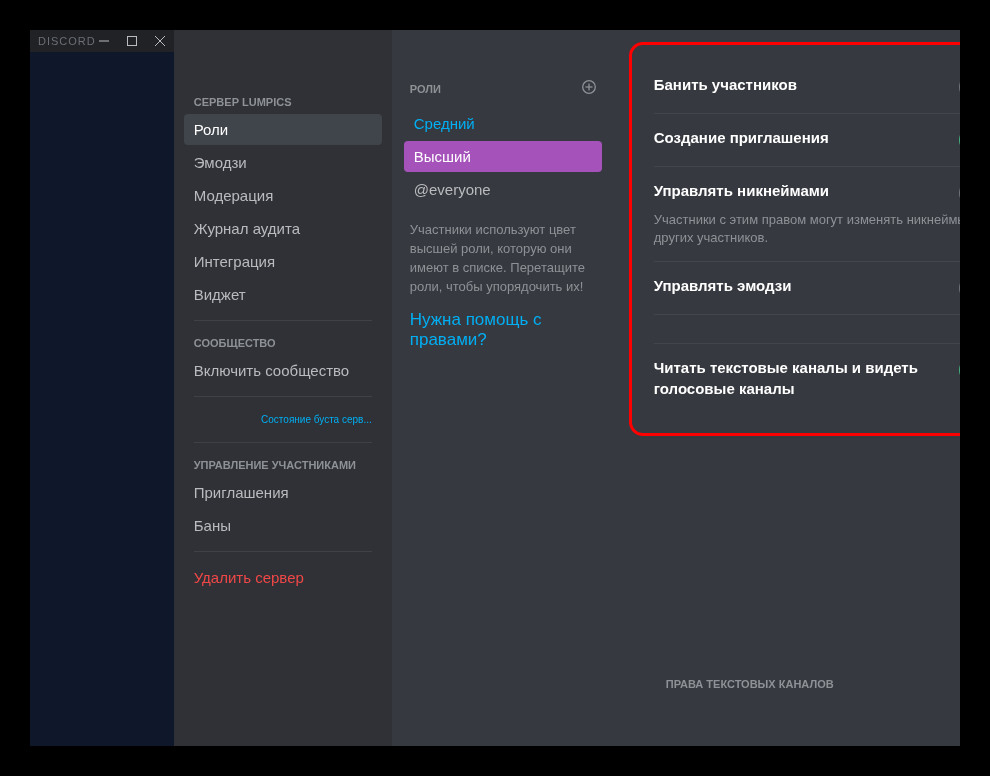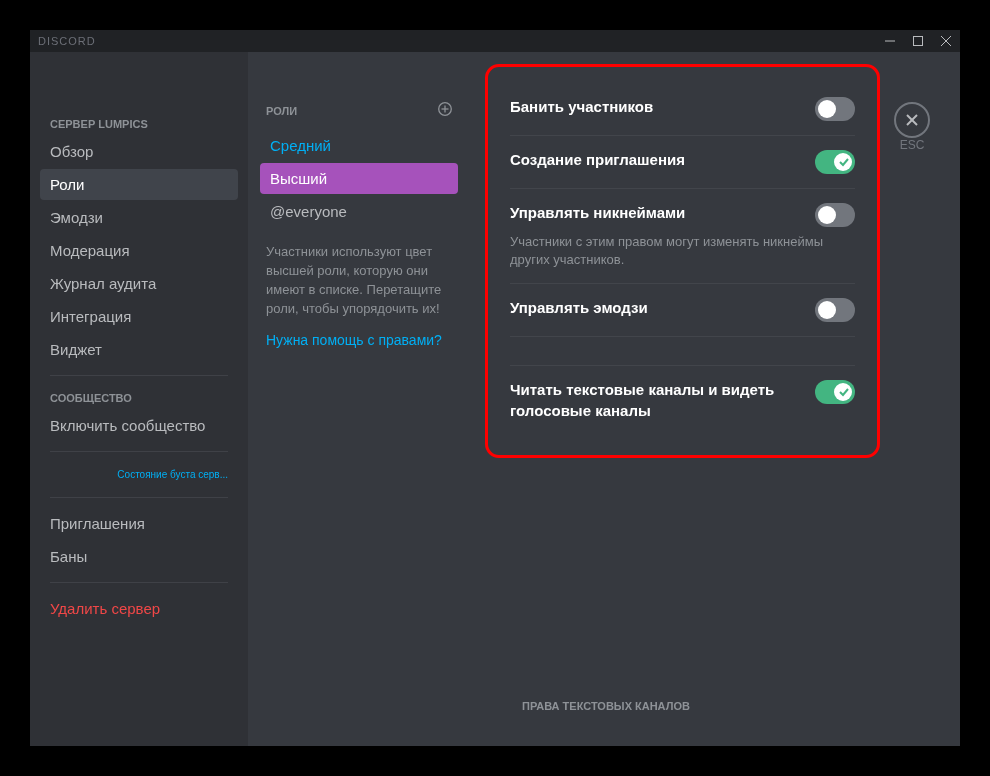--- a/index.html
+++ b/index.html
@@ -7,23 +7,23 @@
     width: 990px;
     height: 776px;
     background: #000;
     font-family: -apple-system, BlinkMacSystemFont, "Segoe UI", Helvetica, Arial, sans-serif;
     overflow: hidden;
     position: relative;
   }
   .outer-frame {
     position: absolute;
     top: 30px; left: 30px; right: 30px; bottom: 30px;
-    background: #fef9c3;
-    display: flex;
-    flex-direction: column;
+    background: #0f172a;
+    display: flex;
+    flex-direction: row;
   }
   .titlebar {
     height: 22px;
     background: #202225;
     display: flex;
     align-items: center;
     justify-content: space-between;
     padding: 0 6px 0 8px;
     color: #6c6f77;
     font-size: 11px;
@@ -121,21 +121,21 @@
     color: #fff;
   }
   .role-item.everyone { color: #b9bbbe; }
   .roles-help {
     font-size: 13px;
     color: #8e9297;
     line-height: 1.45;
     padding: 14px 6px 0 6px;
   }
   .roles-link {
-    font-size: 14px;
+    font-size: 17px;
     color: #00aff4;
     padding: 14px 6px;
     cursor: pointer;
   }
   
   .content-col {
     flex: 1;
     background: #36393f;
     position: relative;
     padding-top: 50px;
@@ -250,39 +250,39 @@
             <line x1="10" y1="0" x2="0" y2="10" stroke="#b9bbbe" stroke-width="1"></line>
           </svg>
       </span>
     </div>
   </div>
 
   <div class="app-body">
 
     <div class="sidebar">
       <div class="sb-header">СЕРВЕР LUMPICS</div>
-      <div class="sb-item">Обзор</div>
       <div class="sb-item selected">Роли</div>
       <div class="sb-item">Эмодзи</div>
       <div class="sb-item">Модерация</div>
       <div class="sb-item">Журнал аудита</div>
       <div class="sb-item">Интеграция</div>
       <div class="sb-item">Виджет</div>
 
       <div class="sb-divider"></div>
 
       <div class="sb-header">СООБЩЕСТВО</div>
       <div class="sb-item">Включить сообщество</div>
 
       <div class="sb-divider"></div>
 
       <div class="sb-link">Состояние буста серв...</div>
 
       <div class="sb-divider"></div>
 
+      <div class="sb-header">УПРАВЛЕНИЕ УЧАСТНИКАМИ</div>
       <div class="sb-item">Приглашения</div>
       <div class="sb-item">Баны</div>
 
       <div class="sb-divider"></div>
 
       <div class="sb-danger">Удалить сервер</div>
     </div>
 
     <div class="roles-col">
       <div class="roles-header">

